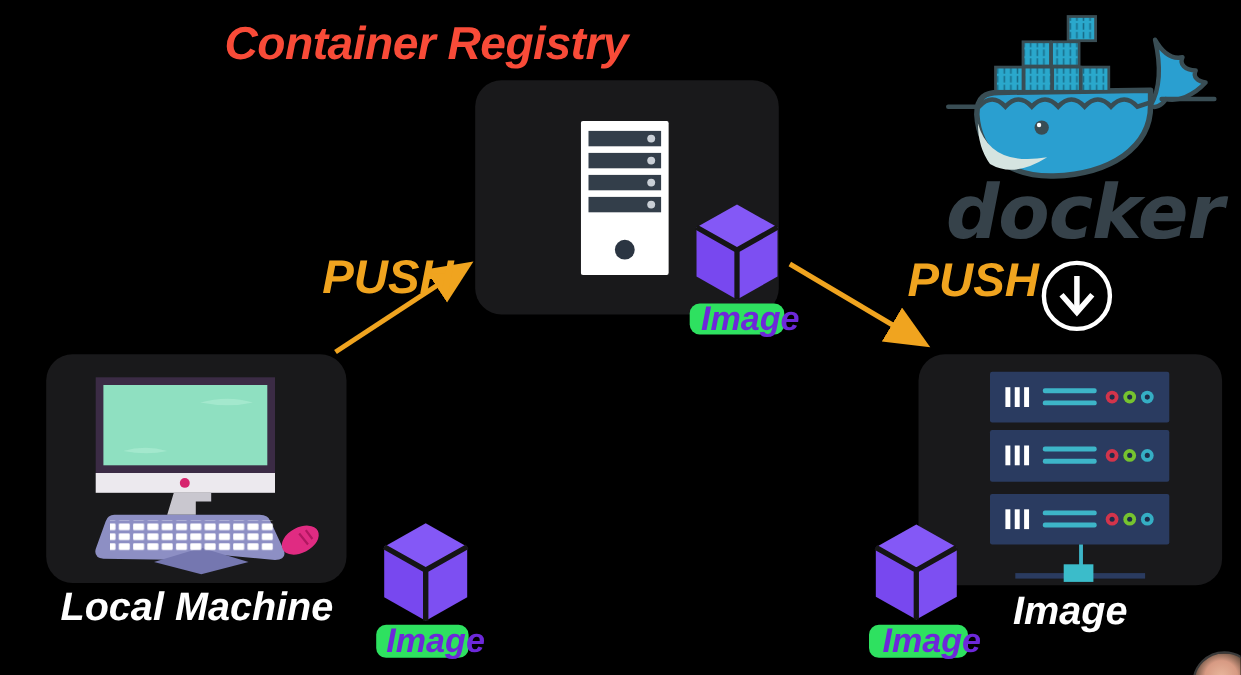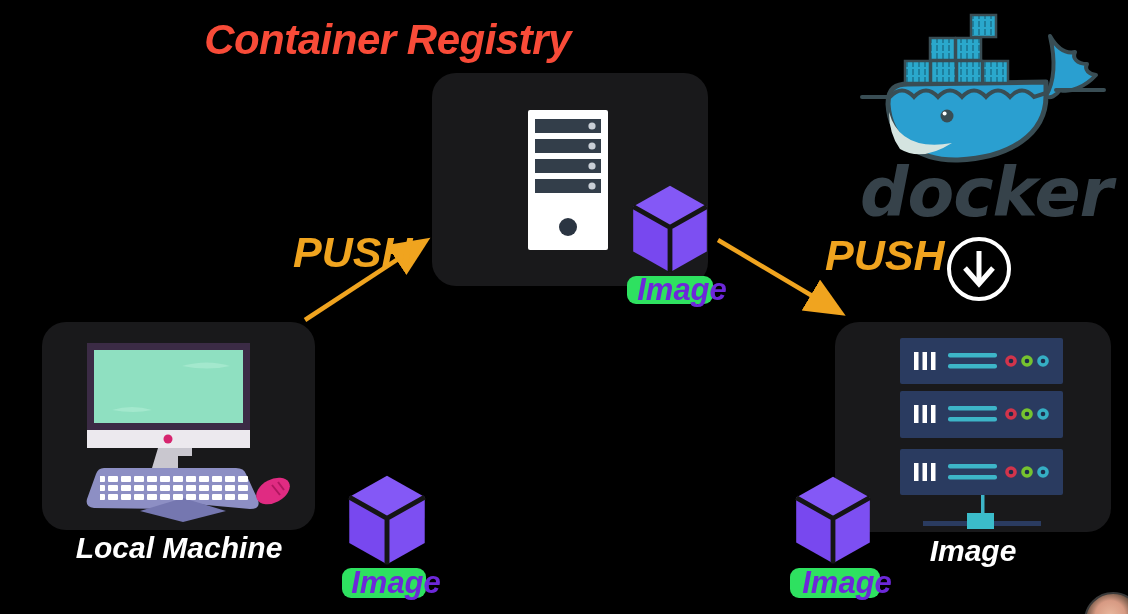--- a/index.html
+++ b/index.html
@@ -23,21 +23,21 @@
   .local-panel    { left: 42px;  top: 322px; width: 273px; height: 208px; }
   .server-panel   { left: 835px; top: 322px; width: 276px; height: 210px; }
 
   .flow-label {
     font-size: 43px; font-weight: 700; color: #f0a41f; margin-left: 26px;
   }
   .push-label { left: 267px; top: 228px; }
   .pull-label { left: 799px; top: 231px; }
 
   .node-label {
-    font-size: 30px; font-weight: 700; color: #ffffff;
+    font-size: 36px; font-weight: 700; color: #ffffff;
   }
   .local-label  { left: 28px;  top: 531px; width: 302px; text-align: center; }
   .server-label { left: 860px; top: 534px; width: 226px; text-align: center; }
 
   .image-badge {
     background: #2ee160; color: #6d28d9; font-weight: 700; font-size: 31px;
     border-radius: 9px; display: flex; align-items: center; justify-content: center; padding-left: 24px;
   }
   .registry-badge { left: 627px; top: 276px; width: 86px; height: 28px; }
   .local-badge    { left: 342px; top: 568px; width: 84px; height: 30px; }

